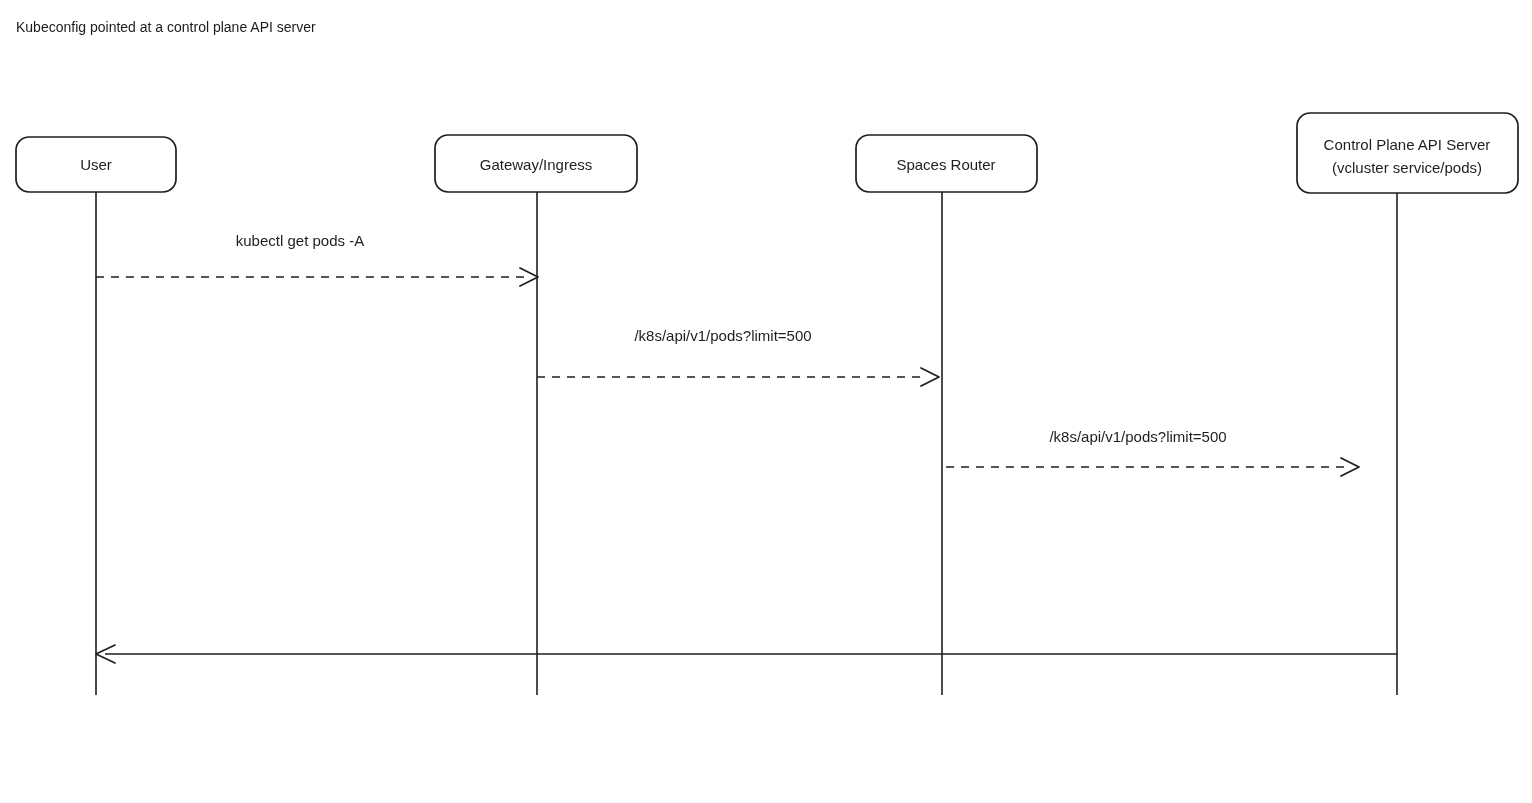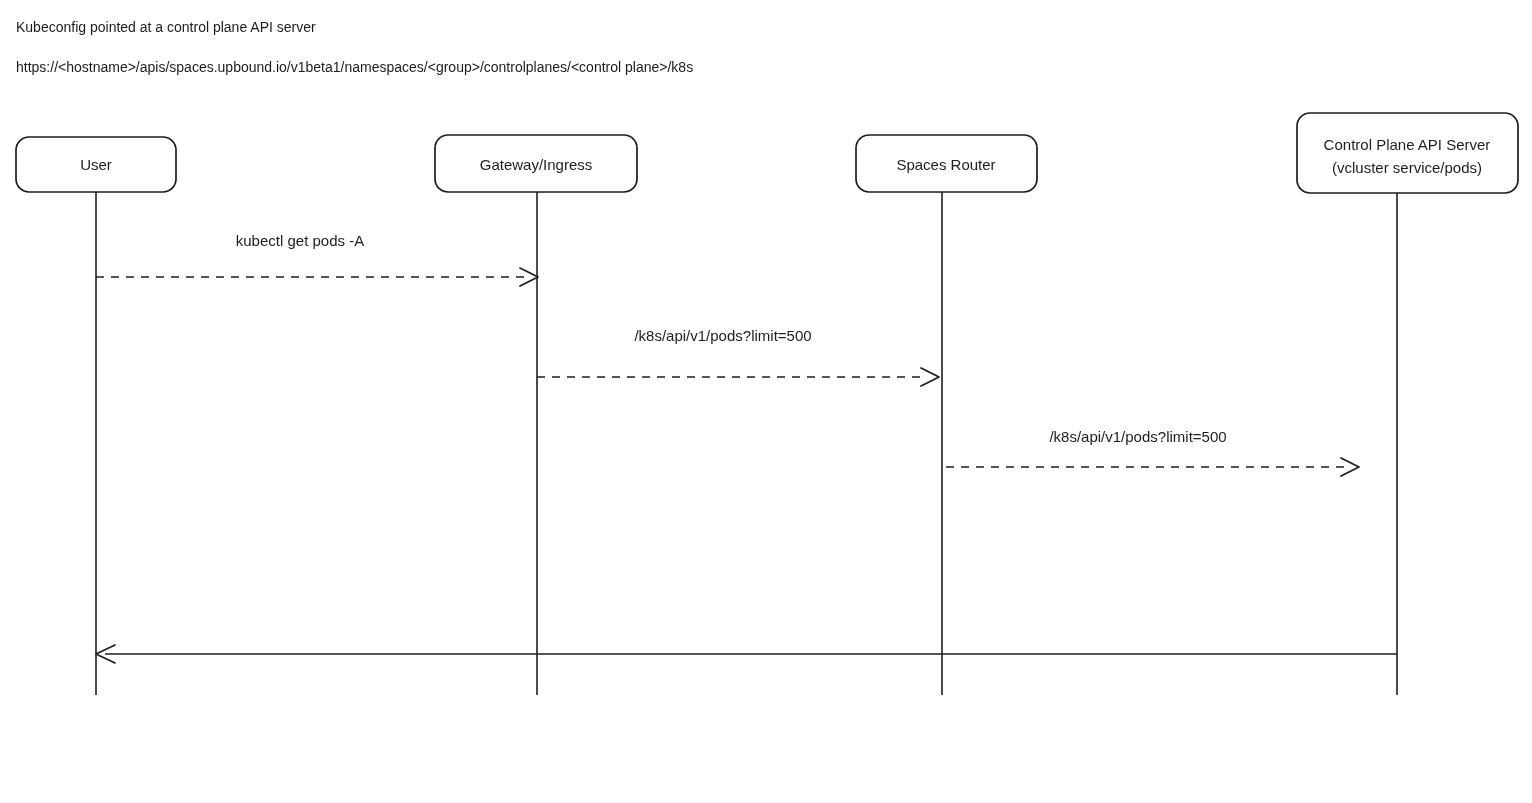--- a/index.html
+++ b/index.html
@@ -63,21 +63,20 @@
     text-anchor: middle;
   }
 </style>
 </head>
 <body>
 
 <div class="canvas">
 
   <div class="hdr-line hdr-title">Kubeconfig pointed at a control plane API server</div>
 
-  <div class="hdr-line hdr-url">https://&lt;hostname&gt;/apis/spaces.upbound.io/v1beta1/namespaces/&lt;group&gt;/controlplanes/&lt;control plane&gt;/k8s</div>
 
   <svg class="diagram" width="1532" height="803" viewBox="0 0 1532 803">
 
     <path class="lifeline" d="M96 192 V 787"></path>
     <path class="lifeline" d="M537 192 V 787"></path>
     <path class="lifeline" d="M942 192 V 787"></path>
     <path class="lifeline" d="M1397 193 V 787"></path>
 
     <g>
       <rect class="actor-box" x="16" y="137" width="160" height="55" rx="13"></rect>

